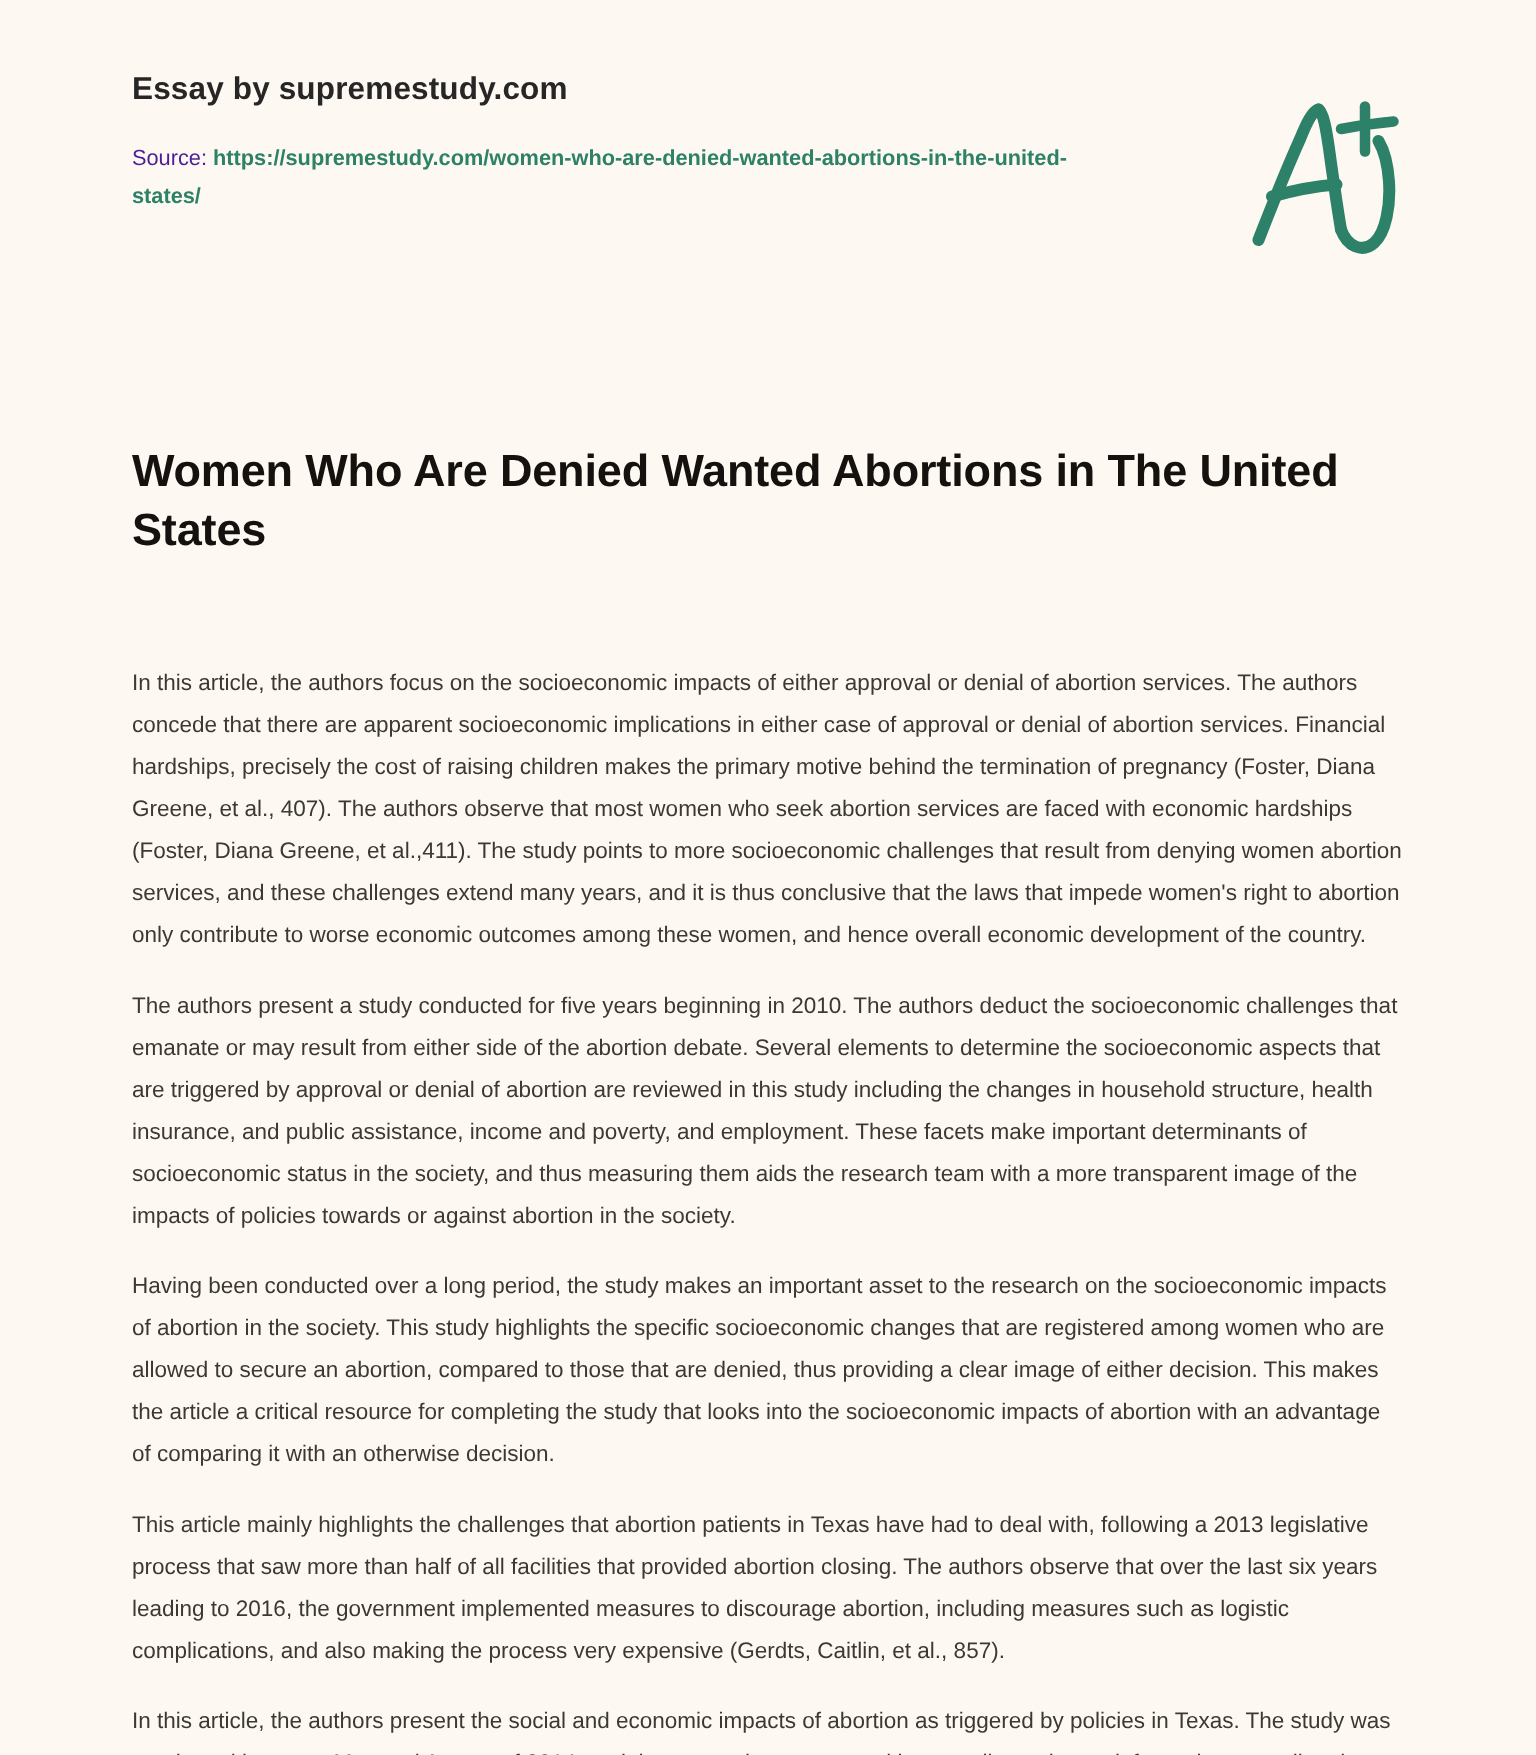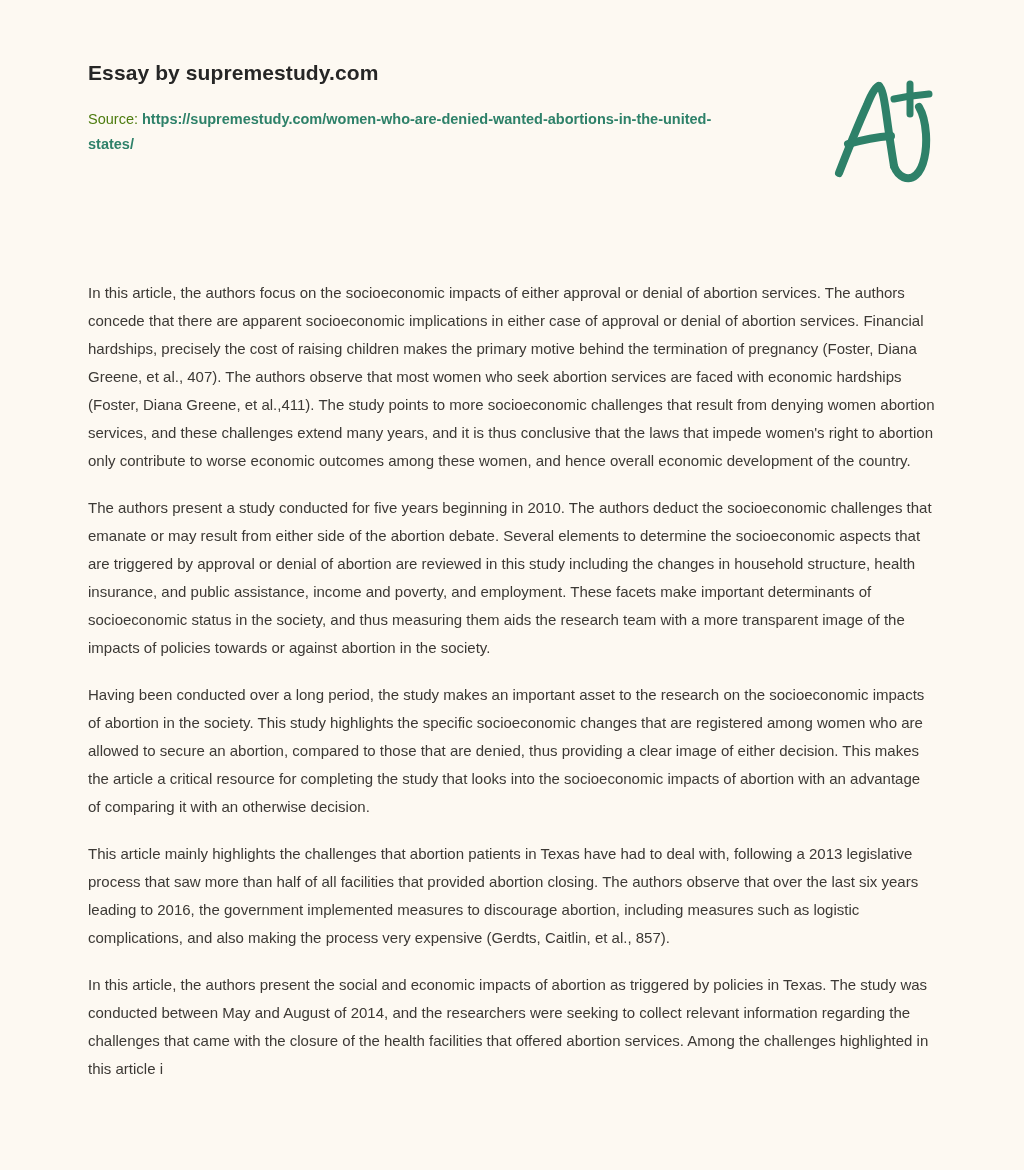--- a/index.html
+++ b/index.html
@@ -13,21 +13,21 @@
     background: #fdf9f2;
     font-family: "Liberation Sans", sans-serif;
     overflow: hidden;
     position: relative;
   }
 
   .page {
     width: 1024px;
     height: 966px;
     box-sizing: border-box;
-    padding: 16px 88px;
+    padding: 3px 88px;
     position: relative;
   }
 
   
   .header {
     position: relative;
     padding-top: 44px;
     min-height: 150px;
   }
 
@@ -43,21 +43,21 @@
   .source-line {
     margin-top: 22px;
     font-size: 14.5px;
     line-height: 25px;
     color: #7a7771;
     max-width: 660px;
     word-break: break-word;
   }
 
   .source-label {
-    color: #4d7c0f;
+    color: #4c1d95;
   }
 
   .source-url {
     color: #2e8169;
     text-decoration: none;
     font-weight: bold;
   }
 
   
   .logo {
@@ -130,20 +130,21 @@
 
           <path d="M88 12 C 88 20, 88 32, 88 42" stroke-width="7"></path>
 
           <path d="M72 27 C 82 25, 96 23, 107 22" stroke-width="7"></path>
         </g>
       </svg>
     </div>
 
   </div>
 
+  <h1 class="doc-title">Women Who Are Denied Wanted Abortions in The United States</h1>
 
   <div class="article-body">
     <p>In this article, the authors focus on the socioeconomic impacts of either approval or denial of abortion services. The authors concede that there are apparent socioeconomic implications in either case of approval or denial of abortion services. Financial hardships, precisely the cost of raising children makes the primary motive behind the termination of pregnancy (Foster, Diana Greene, et al., 407). The authors observe that most women who seek abortion services are faced with economic hardships (Foster, Diana Greene, et al.,411). The study points to more socioeconomic challenges that result from denying women abortion services, and these challenges extend many years, and it is thus conclusive that the laws that impede women's right to abortion only contribute to worse economic outcomes among these women, and hence overall economic development of the country.</p>
     <p>The authors present a study conducted for five years beginning in 2010. The authors deduct the socioeconomic challenges that emanate or may result from either side of the abortion debate. Several elements to determine the socioeconomic aspects that are triggered by approval or denial of abortion are reviewed in this study including the changes in household structure, health insurance, and public assistance, income and poverty, and employment. These facets make important determinants of socioeconomic status in the society, and thus measuring them aids the research team with a more transparent image of the impacts of policies towards or against abortion in the society.</p>
     <p>Having been conducted over a long period, the study makes an important asset to the research on the socioeconomic impacts of abortion in the society. This study highlights the specific socioeconomic changes that are registered among women who are allowed to secure an abortion, compared to those that are denied, thus providing a clear image of either decision. This makes the article a critical resource for completing the study that looks into the socioeconomic impacts of abortion with an advantage of comparing it with an otherwise decision.</p>
     <p>This article mainly highlights the challenges that abortion patients in Texas have had to deal with, following a 2013 legislative process that saw more than half of all facilities that provided abortion closing. The authors observe that over the last six years leading to 2016, the government implemented measures to discourage abortion, including measures such as logistic complications, and also making the process very expensive (Gerdts, Caitlin, et al., 857).</p>
     <p>In this article, the authors present the social and economic impacts of abortion as triggered by policies in Texas. The study was conducted between May and August of 2014, and the researchers were seeking to collect relevant information regarding the challenges that came with the closure of the health facilities that offered abortion services. Among the challenges highlighted in this article i</p>
   </div>
 
 </div>

